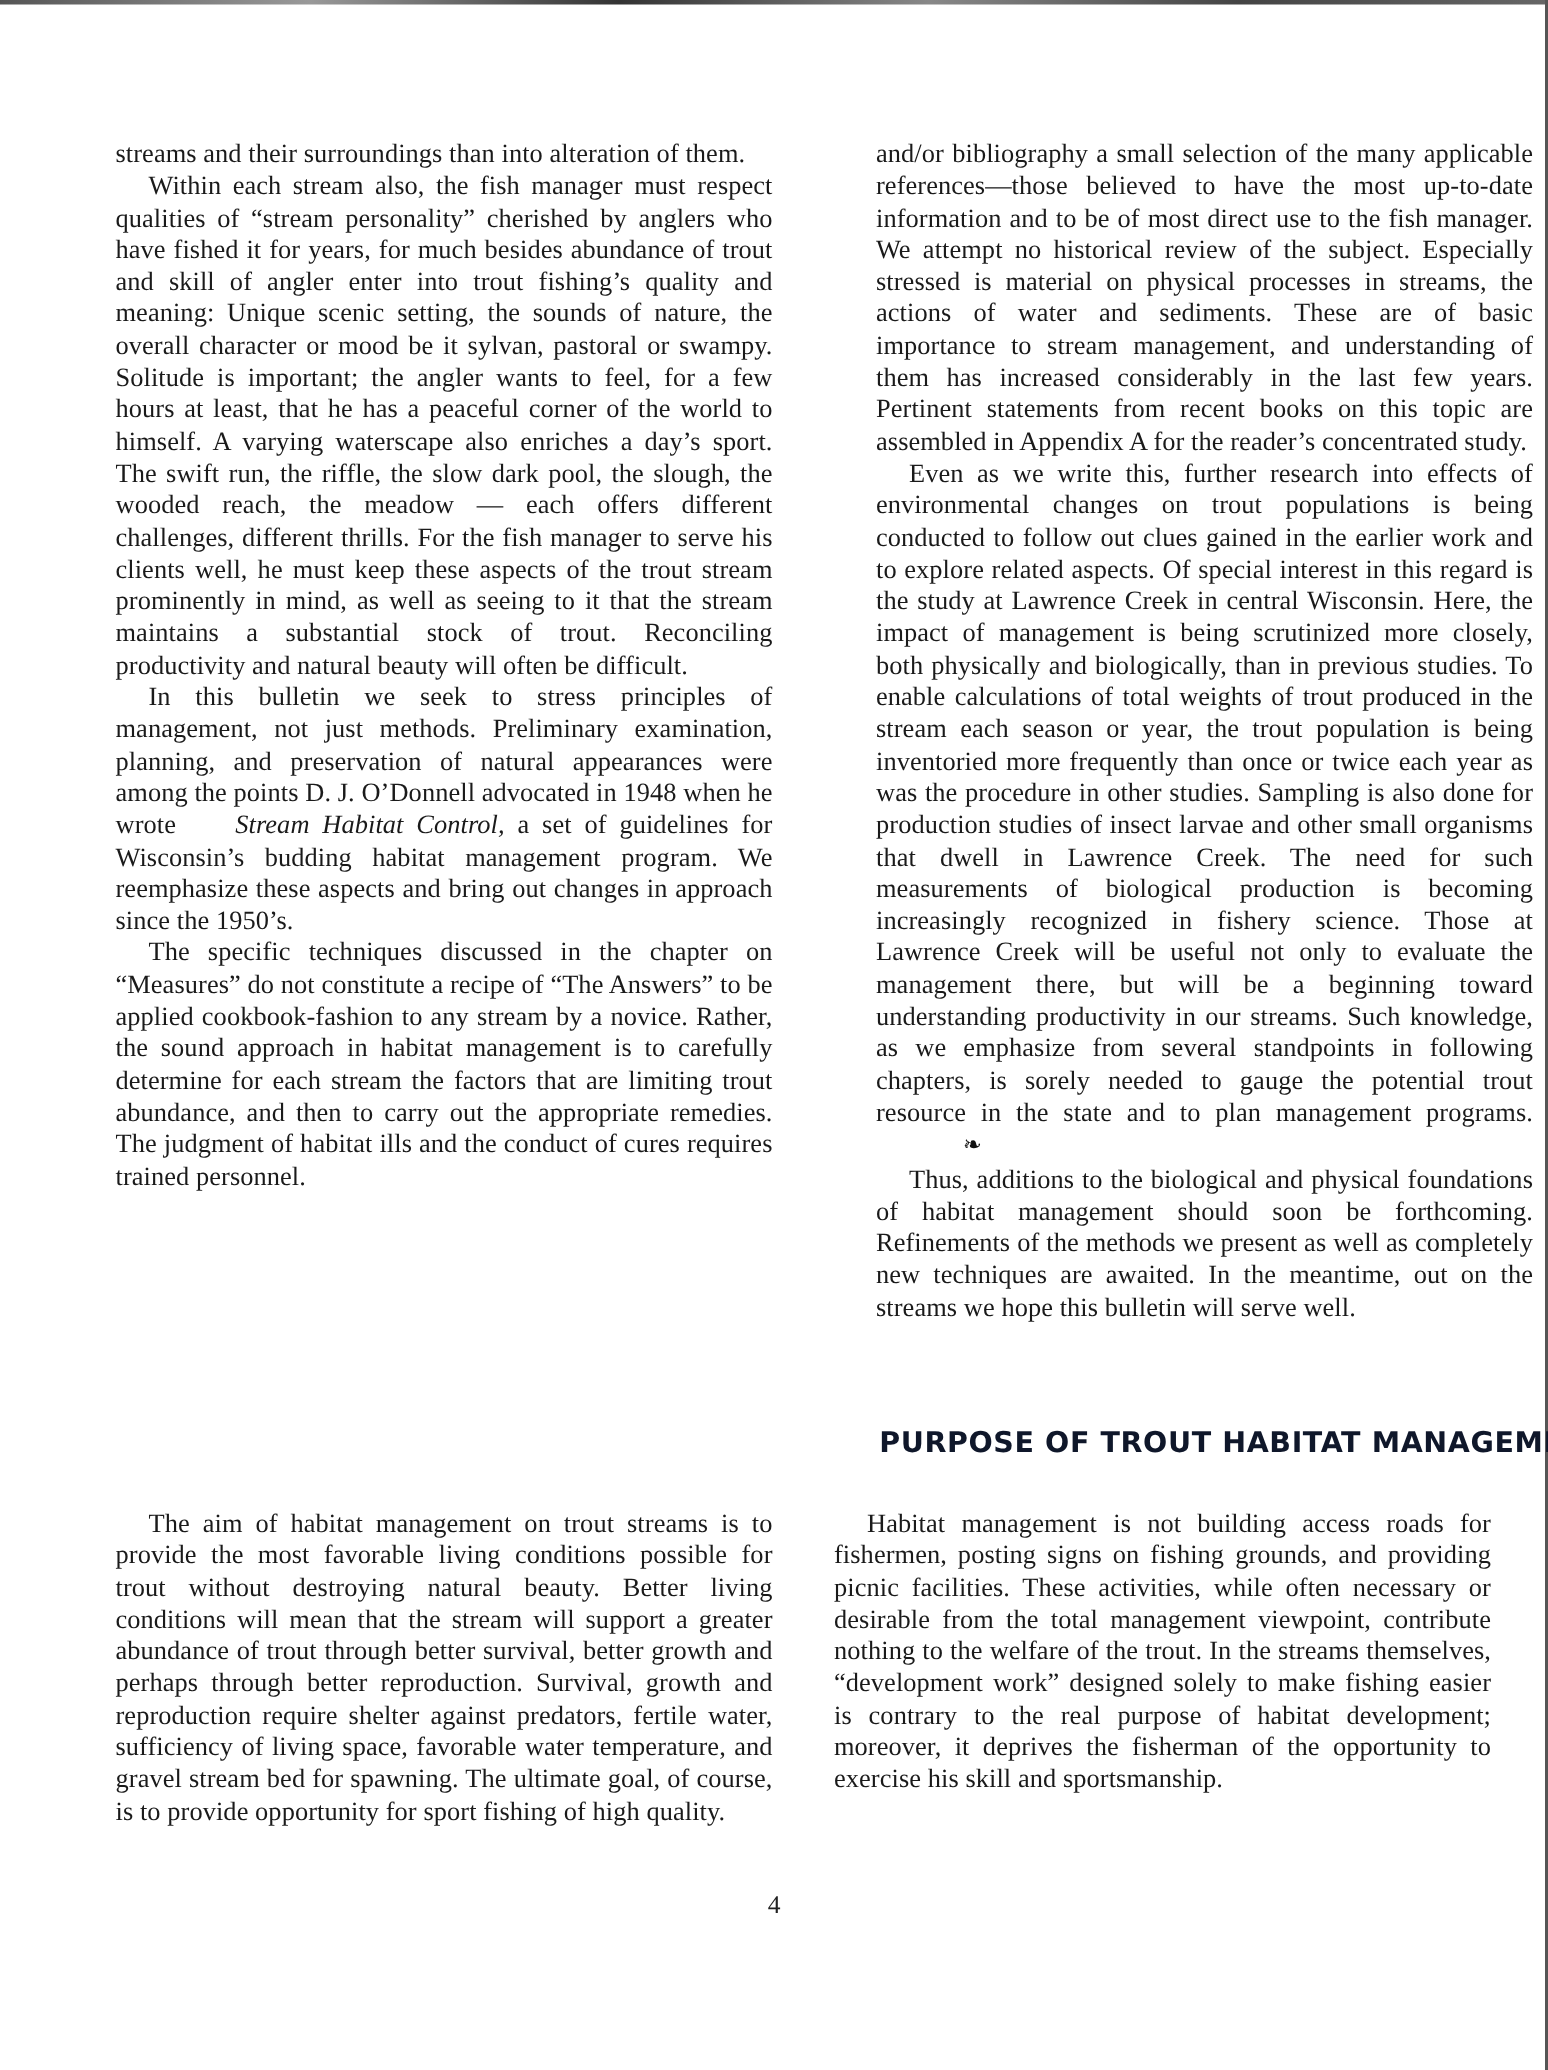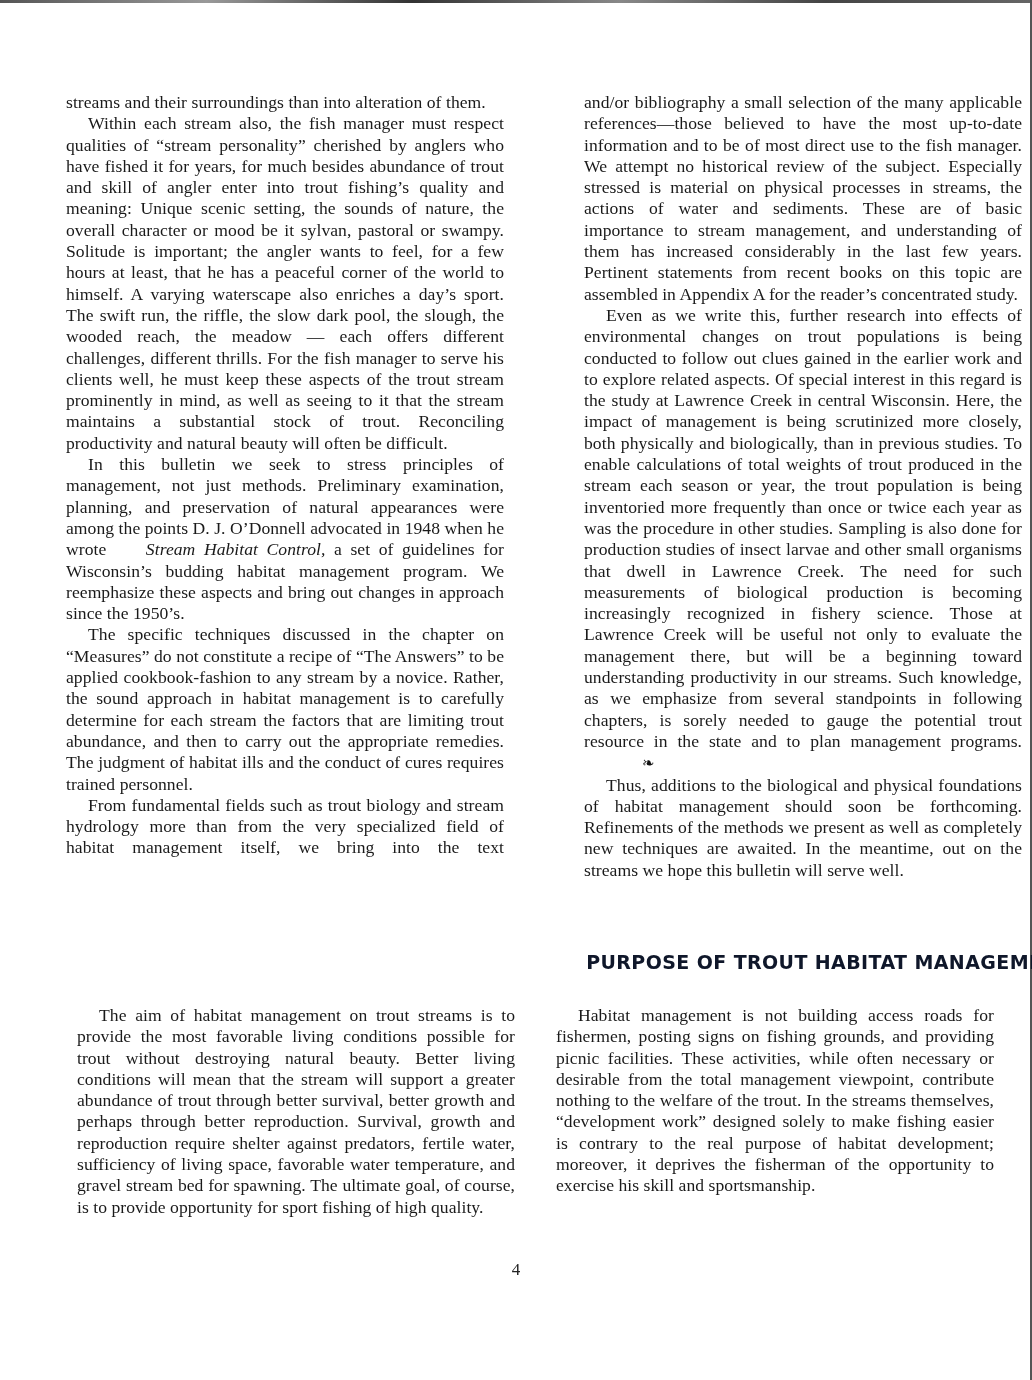--- a/index.html
+++ b/index.html
@@ -36,21 +36,21 @@
       text-align: justify;
       letter-spacing: 0.05px;
     }
     .col p {
       margin: 0;
       text-indent: 22px;
     }
     .col p.noindent {
       text-indent: 0;
     }
-    #top-left  { left: 66px;  top: 92px; }
+    #top-left  { left: 77px;  top: 92px; }
     #top-right { left: 584px; top: 92px; }
     #bot-left  { left: 77px;  top: 1005px; }
     #bot-right { left: 556px; top: 1005px; font-family: Liberation Serif, serif; }
 
     .section-heading {
       position: absolute;
       left: 0;
       width: 1032px;
       top: 951px;
       text-align: right;
@@ -84,21 +84,20 @@
 <body>
 
 <div class="scan-top"></div>
 <div class="scan-right"></div>
 
 <div class="col" id="top-left">
   <p class="noindent">streams and their surroundings than into alteration of them.</p>
   <p>Within each stream also, the fish manager must respect qualities of “stream personality” cherished by anglers who have fished it for years, for much besides abundance of trout and skill of angler enter into trout fishing’s quality and meaning: Unique scenic setting, the sounds of nature, the overall character or mood be it sylvan, pastoral or swampy. Solitude is important; the angler wants to feel, for a few hours at least, that he has a peaceful corner of the world to himself. A varying waterscape also enriches a day’s sport. The swift run, the riffle, the slow dark pool, the slough, the wooded reach, the meadow — each offers different challenges, different thrills. For the fish manager to serve his clients well, he must keep these aspects of the trout stream prominently in mind, as well as seeing to it that the stream maintains a substantial stock of trout. Reconciling productivity and natural beauty will often be difficult.</p>
   <p><span>In this bulletin we seek to stress principles of management, not just methods. Preliminary examination, planning, and preservation of natural appearances were among the points D. J. O’Donnell advocated in 1948 when he wrote </span><em>Stream Habitat Control,</em><span> a set of guidelines for Wisconsin’s budding habitat management program. We reemphasize these aspects and bring out changes in approach since the 1950’s.</span></p>
   <p>The specific techniques discussed in the chapter on “Measures” do not constitute a recipe of “The Answers” to be applied cookbook-fashion to any stream by a novice. Rather, the sound approach in habitat management is to carefully determine for each stream the factors that are limiting trout abundance, and then to carry out the appropriate remedies. The judgment of habitat ills and the conduct of cures requires trained personnel.</p>
-  <p style="text-align-last: justify;">From fundamental fields such as trout biology and stream hydrology more than from the very specialized field of habitat management itself, we bring into the text</p>
 </div>
 
 <div class="col" id="top-right">
   <p class="noindent">and/or bibliography a small selection of the many applicable references—those believed to have the most up-to-date information and to be of most direct use to the fish manager. We attempt no historical review of the subject. Especially stressed is material on physical processes in streams, the actions of water and sediments. These are of basic importance to stream management, and understanding of them has increased considerably in the last few years. Pertinent statements from recent books on this topic are assembled in Appendix A for the reader’s concentrated study.</p>
   <p><span>Even as we write this, further research into effects of environmental changes on trout populations is being conducted to follow out clues gained in the earlier work and to explore related aspects. Of special interest in this regard is the study at Lawrence Creek in central Wisconsin. Here, the impact of management is being scrutinized more closely, both physically and biologically, than in previous studies. To enable calculations of total weights of trout produced in the stream each season or year, the trout population is being inventoried more frequently than once or twice each year as was the procedure in other studies. Sampling is also done for production studies of insect larvae and other small organisms that dwell in Lawrence Creek. The need for such measurements of biological production is becoming increasingly recognized in fishery science. Those at Lawrence Creek will be useful not only to evaluate the management there, but will be a beginning toward understanding productivity in our streams. Such knowledge, as we emphasize from several standpoints in following chapters, is sorely needed to gauge the potential trout resource in the state and to plan management programs.</span><span class="ornament">❧</span></p>
   <p>Thus, additions to the biological and physical foundations of habitat management should soon be forthcoming. Refinements of the methods we present as well as completely new techniques are awaited. In the meantime, out on the streams we hope this bulletin will serve well.</p>
 </div>
 
 <div class="section-heading">PURPOSE OF TROUT HABITAT MANAGEMENT</div>
 

